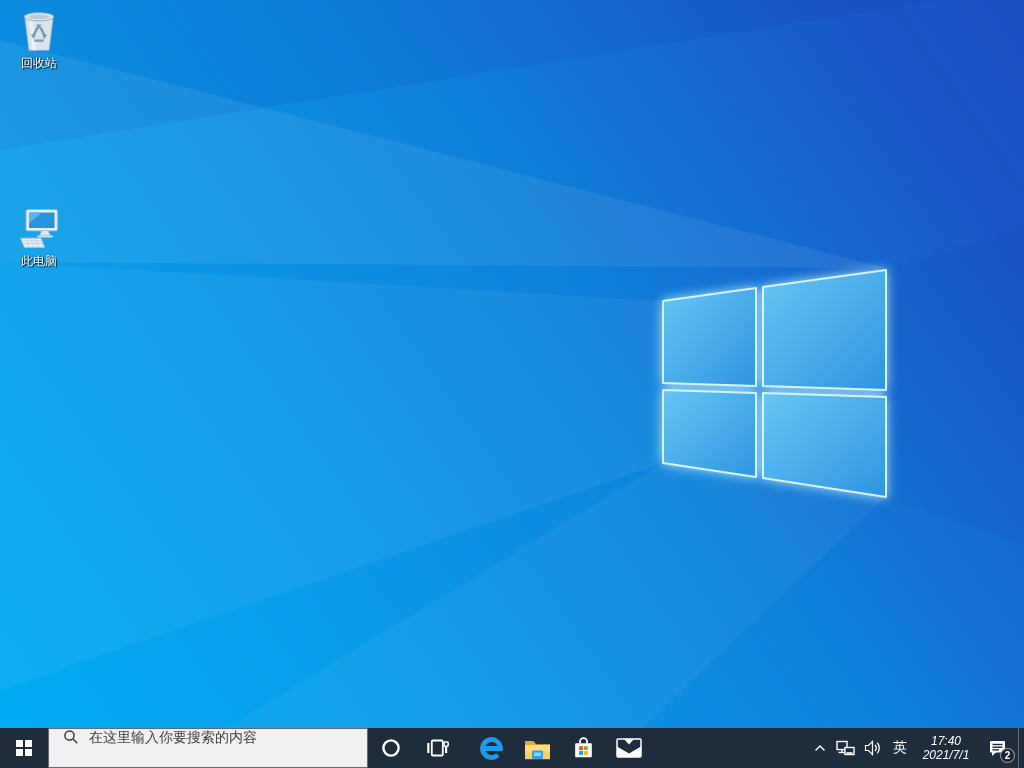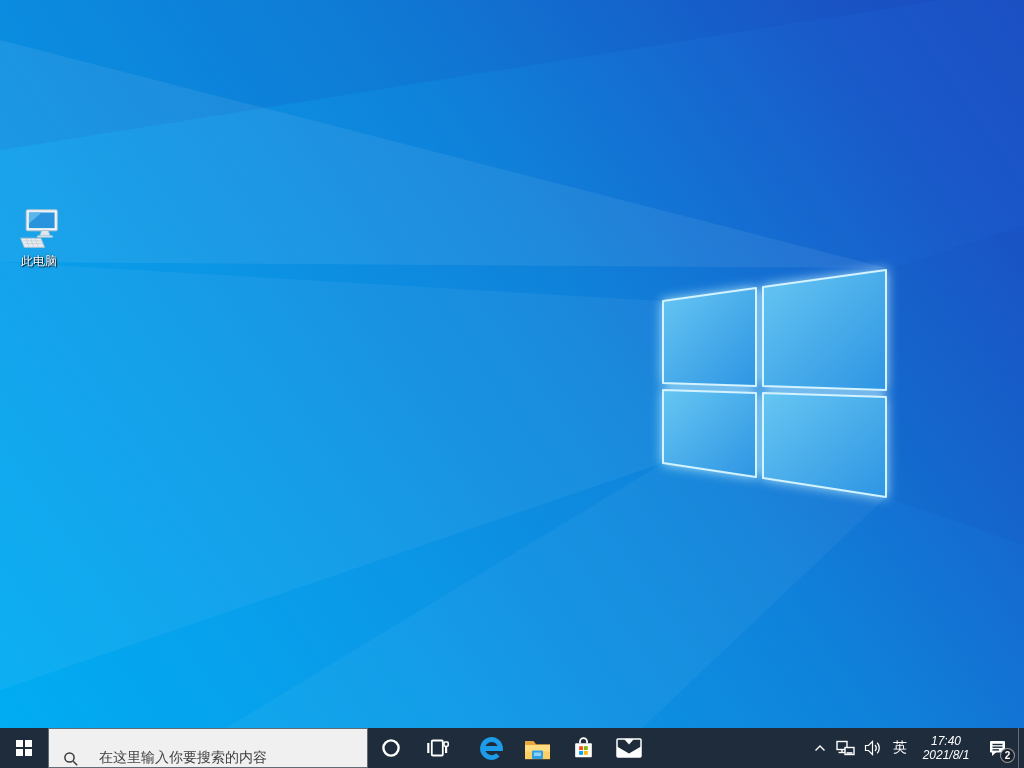--- a/index.html
+++ b/index.html
@@ -28,21 +28,21 @@
   .taskbar {
     position:absolute; left:0; bottom:0; width:1024px; height:40px;
     background:#1e2c3b; display:flex; align-items:stretch; z-index:5;
   }
   .tb-btn { display:flex; align-items:center; justify-content:center; height:40px; }
   .start-btn { width:48px; }
   .start-grid { display:grid; grid-template-columns:7px 7px; grid-template-rows:7px 7px; gap:2px; }
   .start-grid i { background:#fff; display:block; }
   .search-box {
     width:320px; height:40px; background:#f0f0f0; border:1px solid #5f6b76;
-    display:flex; align-items:flex-end; padding-left:14px; gap:20px;
+    display:flex; align-items:flex-start; padding-left:14px; gap:10px;
   }
   .search-box span { font-size:14px; color:#414141; white-space:nowrap; }
   .mid-btn { width:46px; }
   .edge-btn { margin-left:8px; }
   .spacer { flex:1; }
   .tray { display:flex; align-items:stretch; }
   .tray-btn { display:flex; align-items:center; justify-content:center; height:40px; }
   .chevron-btn { width:24px; }
   .net-btn,.vol-btn { width:27px; }
   .lang-btn { width:28px; font-size:14px; color:#fff; }
@@ -78,20 +78,39 @@
     <polygon points="160,768 663,463 886,497 600,768" fill="#ffffff" opacity="0.045"></polygon>
 
     <g class="win-panes" stroke="#d2f3ff" stroke-width="2" stroke-linejoin="round" fill="url(#paneGrad)">
       <polygon points="663,301 756,288 756,386 663,383"></polygon>
       <polygon points="763,287 886,270 886,390 763,386"></polygon>
       <polygon points="663,390 756,393 756,477 663,463"></polygon>
       <polygon points="763,393 886,397 886,497 763,478"></polygon>
     </g>
   </svg>
 
+  <div class="dicon" style="top:8px">
+    <svg width="44" height="46" viewBox="0 0 48 50">
+      <polygon points="8.5,10 13,46 35,46 39.5,10" fill="#d9e5ee" stroke="#9bb1c1" stroke-width="1"></polygon>
+      <polygon points="13,10 17,46 21,46 17,10" fill="#eaf1f6"></polygon>
+      <ellipse cx="24" cy="9.5" rx="16" ry="4.5" fill="#dde9f0" stroke="#93a9ba" stroke-width="1"></ellipse>
+      <ellipse cx="24" cy="9.5" rx="11.5" ry="2.8" fill="#b9cdd9"></ellipse>
+      <g stroke="#7a98ac" stroke-width="2.6" fill="none">
+        <path d="M17.5 31 L22.5 21"></path>
+        <path d="M25.5 21 L30.5 31"></path>
+        <path d="M29 35.5 L19 35.5"></path>
+      </g>
+      <g fill="#7a98ac">
+        <polygon points="21,18 26.5,18 23.5,23.5"></polygon>
+        <polygon points="33,29 29.5,34 27.5,28"></polygon>
+        <polygon points="15,29 18.5,34 20.5,28"></polygon>
+      </g>
+    </svg>
+    <span class="dlabel">回收站</span>
+  </div>
 
 
   <div class="dicon" style="top:206px">
     <svg width="44" height="46" viewBox="0 0 48 50">
       <rect x="10" y="4" width="34" height="23" rx="1.5" fill="#eef3f7" stroke="#aebecb" stroke-width="1"></rect>
       <rect x="13" y="7" width="28" height="17" fill="#2a93dd"></rect>
       <polygon points="13,7 27,7 13,19" fill="#5cb6ec"></polygon>
       <polygon points="27,26.5 34,26.5 36,32 25,32" fill="#dfe7ee" stroke="#aebecb" stroke-width="0.8"></polygon>
       <rect x="22" y="32" width="17" height="2.4" rx="1" fill="#d4dee6"></rect>
       <polygon points="4,35 26,35 30,45 8,45" fill="#e9eef3" stroke="#b3c2ce" stroke-width="1"></polygon>
@@ -196,21 +215,21 @@
           <path d="M13.2 2.8 a7.6 7.6 0 0 1 0 10.4" fill="none" stroke="#fff" stroke-width="1.3"></path>
         </svg>
       </div>
 
       <div class="tray-btn lang-btn">
         <span>英</span>
       </div>
 
       <div class="tray-btn clock-btn">
         <span>17:40</span>
-        <span>2021/8/1</span>
+        <span>2021/7/1</span>
       </div>
 
       <div class="tray-btn action-btn">
         <svg width="20" height="19" viewBox="0 0 20 19">
           <rect x="2" y="2" width="15" height="11.5" rx="1" fill="#fff"></rect>
           <polygon points="4,13 4,17 8.5,13" fill="#fff"></polygon>
           <line x1="4.5" y1="5.5" x2="14.5" y2="5.5" stroke="#1e2c3b" stroke-width="1.4"></line>
           <line x1="4.5" y1="8.2" x2="14.5" y2="8.2" stroke="#1e2c3b" stroke-width="1.4"></line>
           <line x1="4.5" y1="10.9" x2="11" y2="10.9" stroke="#1e2c3b" stroke-width="1.4"></line>
         </svg>

